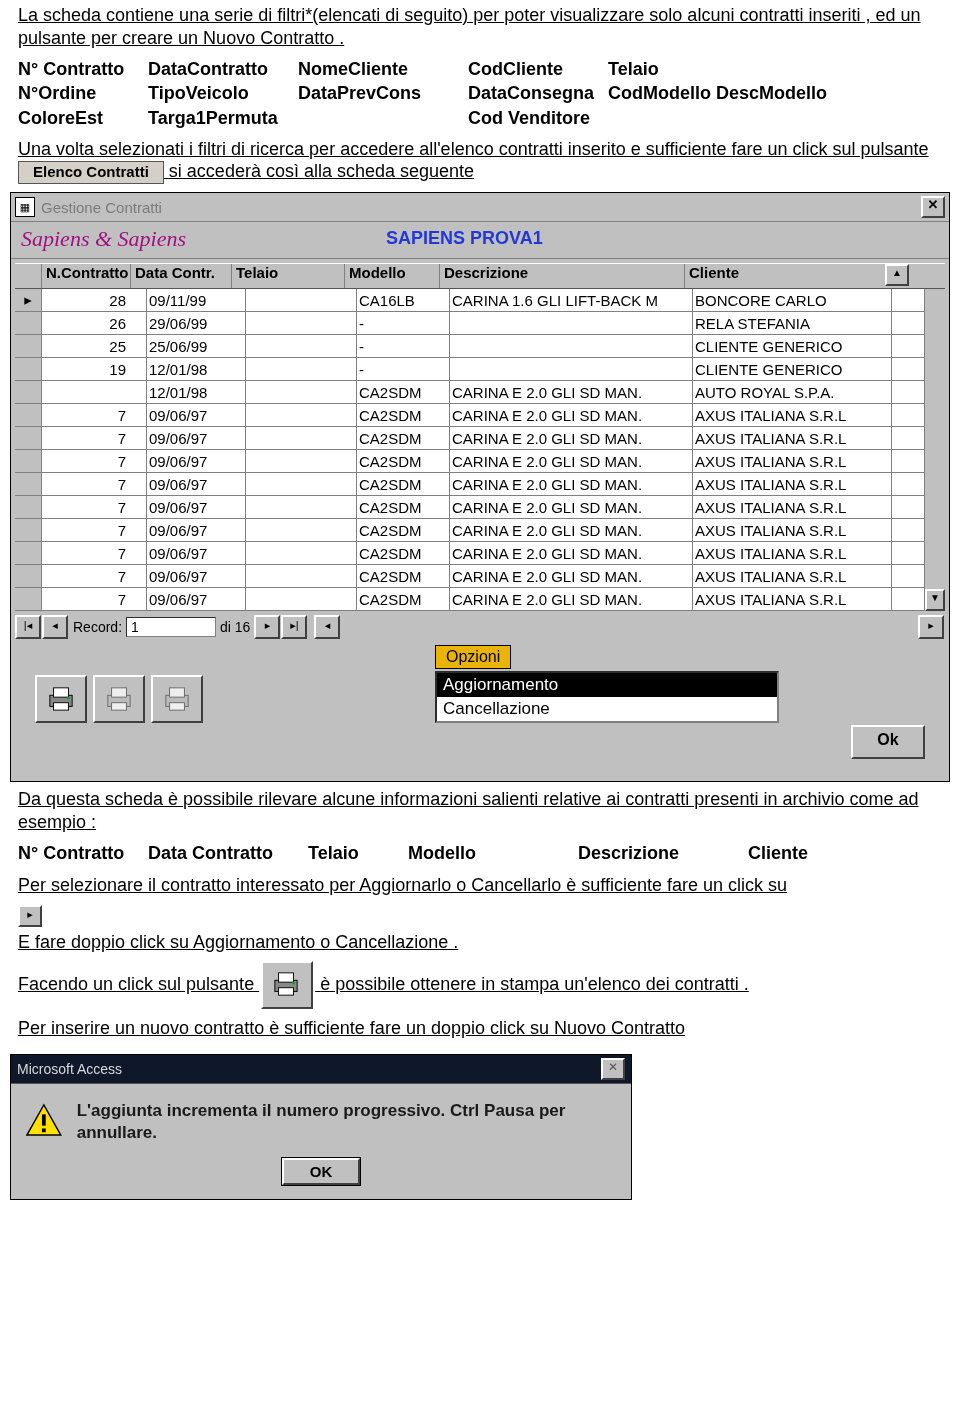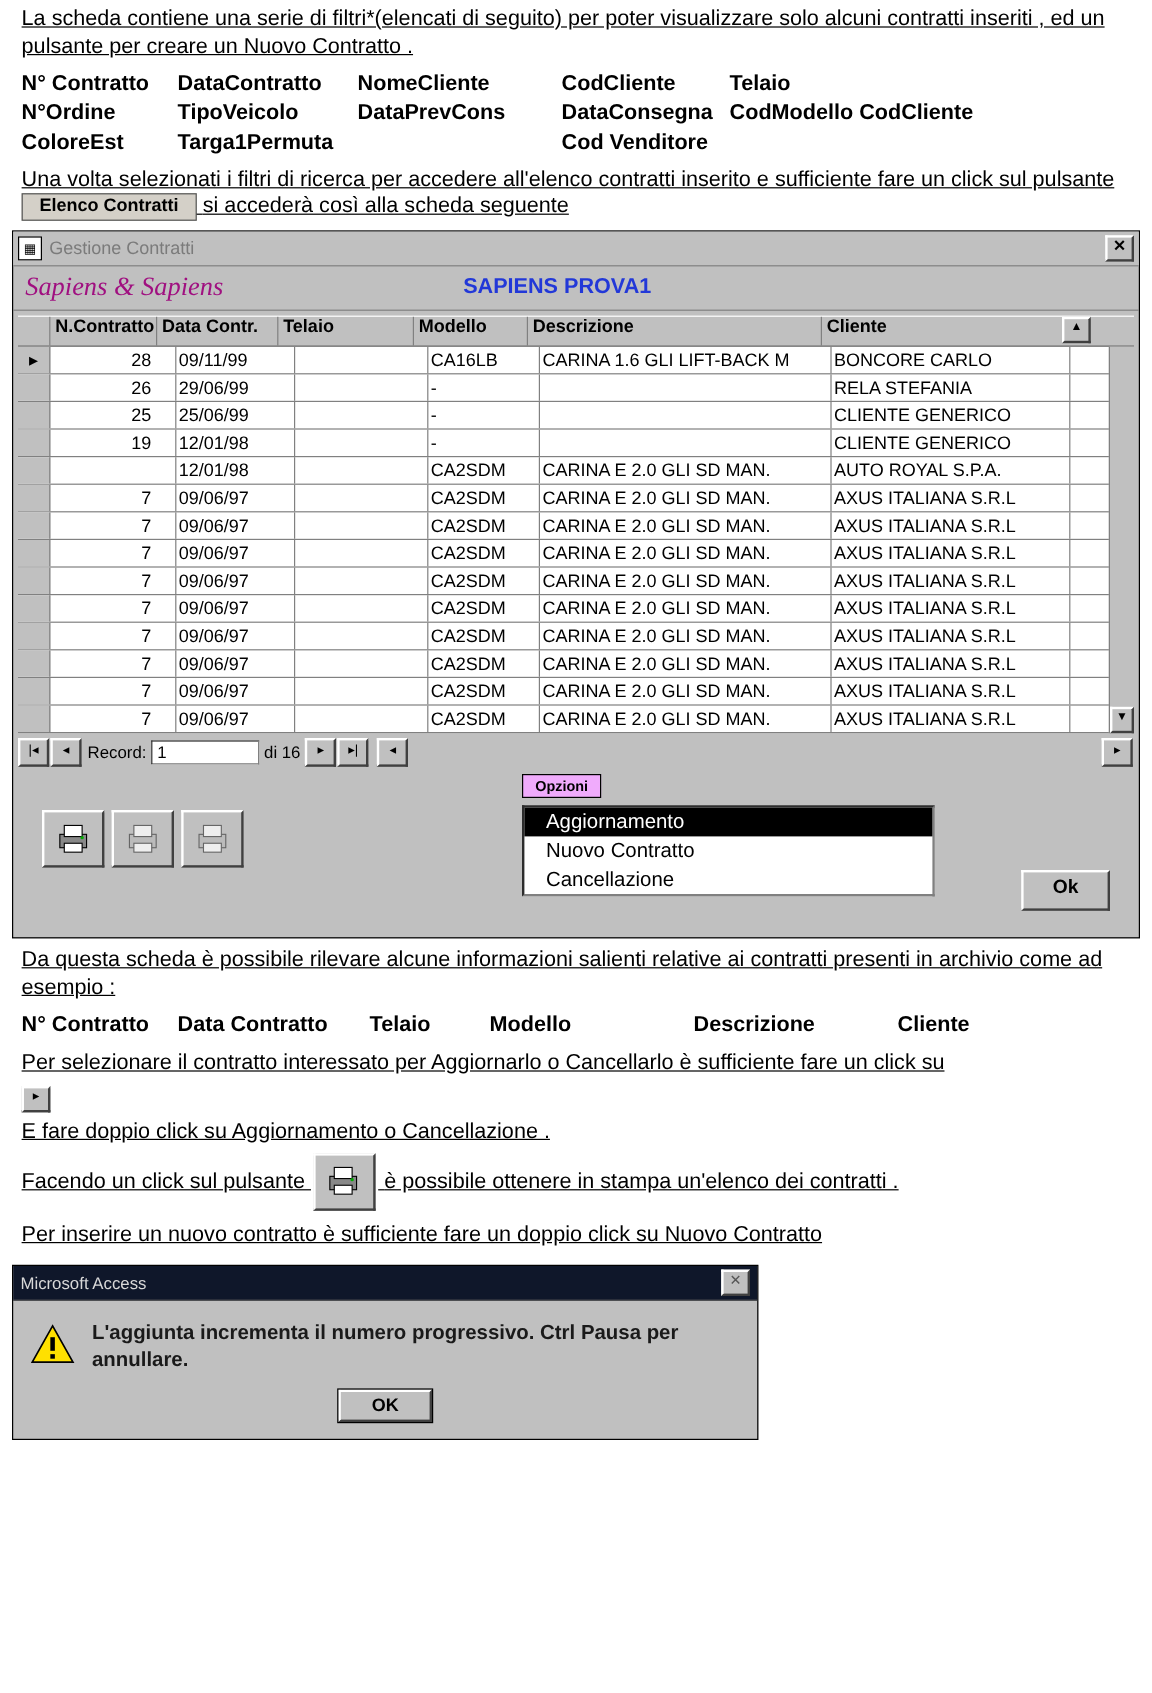--- a/index.html
+++ b/index.html
@@ -128,38 +128,38 @@
     background:#fff; border:1px inset #808080; height:18px; padding:0 4px;
     width:80px; display:inline-flex; align-items:center;
   }
   .hscroll { flex:1; background:#c0c0c0; display:flex; margin-left:6px;}
   .toolbar-area {
     margin: 6px 4px 6px 4px;
     position: relative; height: 130px;
   }
   .opz-label {
     position:absolute; left:420px; top:0;
-    border:1px solid #000; background:#f0abfc; padding:2px 10px;
-    font-weight:bold; font-size:12px;
+    border:1px solid #000; background:#eab308; padding:2px 10px;
+    font-weight:normal; font-size:16px;
   }
   .icon-buttons {
     position:absolute; left:20px; top:30px; display:flex; gap:6px;
   }
   .ibtn {
     width:48px; height:44px; background:#c0c0c0;
     border-top:2px solid #fff; border-left:2px solid #fff;
     border-right:2px solid #404040; border-bottom:2px solid #404040;
     display:flex; align-items:center; justify-content:center;
   }
   .printer-svg { width:30px; height:26px; }
   .opt-list {
     position:absolute; left:420px; top:26px; width:340px;
     background:#fff; border:2px inset #808080; font-size:17px;
   }
-  .opt-item { padding:2px 18px; }
+  .opt-item { padding:2px 6px; }
   .opt-item.sel { background:#000; color:#fff; }
   .ok-btn {
     position:absolute; right:20px; top:80px;
     width:70px; height:30px;
     background:#c0c0c0;
     border-top:2px solid #fff; border-left:2px solid #fff;
     border-right:2px solid #404040; border-bottom:2px solid #404040;
     text-align:center; line-height:26px; font-weight:bold; font-size:16px;
   }
   .bold-cols { margin:10px 18px; font-weight:bold; display:flex;}
@@ -219,21 +219,21 @@
     <span class="fcell" style="width:150px">DataContratto</span>
     <span class="fcell" style="width:170px">NomeCliente</span>
     <span class="fcell" style="width:140px">CodCliente</span>
     <span class="fcell">Telaio</span>
   </div>
   <div class="filterrow">
     <span class="fcell" style="width:130px">N°Ordine</span>
     <span class="fcell" style="width:150px">TipoVeicolo</span>
     <span class="fcell" style="width:170px">DataPrevCons</span>
     <span class="fcell" style="width:140px">DataConsegna</span>
-    <span class="fcell">CodModello CodCliente</span>
+    <span class="fcell">CodModello DescModello</span>
   </div>
   <div class="filterrow">
     <span class="fcell" style="width:130px">ColoreEst</span>
     <span class="fcell" style="width:320px">Targa1Permuta</span>
     <span class="fcell">Cod Venditore</span>
   </div>
 </div>
 
 <p class="para">
   <span>Una volta selezionati i filtri di ricerca per accedere all'elenco contratti inserito e sufficiente fare un click sul pulsante </span>
@@ -430,21 +430,20 @@
       <div class="ibtn">
         <svg class="printer-svg" viewBox="0 0 32 28">
           <rect x="4" y="10" width="24" height="12" fill="#bbb" stroke="#666"></rect>
           <rect x="8" y="2" width="16" height="10" fill="#eee" stroke="#666"></rect>
           <rect x="8" y="18" width="16" height="8" fill="#eee" stroke="#666"></rect>
         </svg>
       </div>
     </div>
     <div class="opt-list">
       <div class="opt-item sel">Aggiornamento</div>
-      <div class="opt-item">Nuovo Contratto</div>
       <div class="opt-item">Cancellazione</div>
     </div>
     <div class="ok-btn">Ok</div>
   </div>
 </div>
 
 <p class="para">Da questa scheda è possibile rilevare alcune informazioni salienti relative ai contratti presenti in archivio come ad esempio :</p>
 
 <div class="bold-cols">
   <span style="width:130px">N° Contratto</span>

